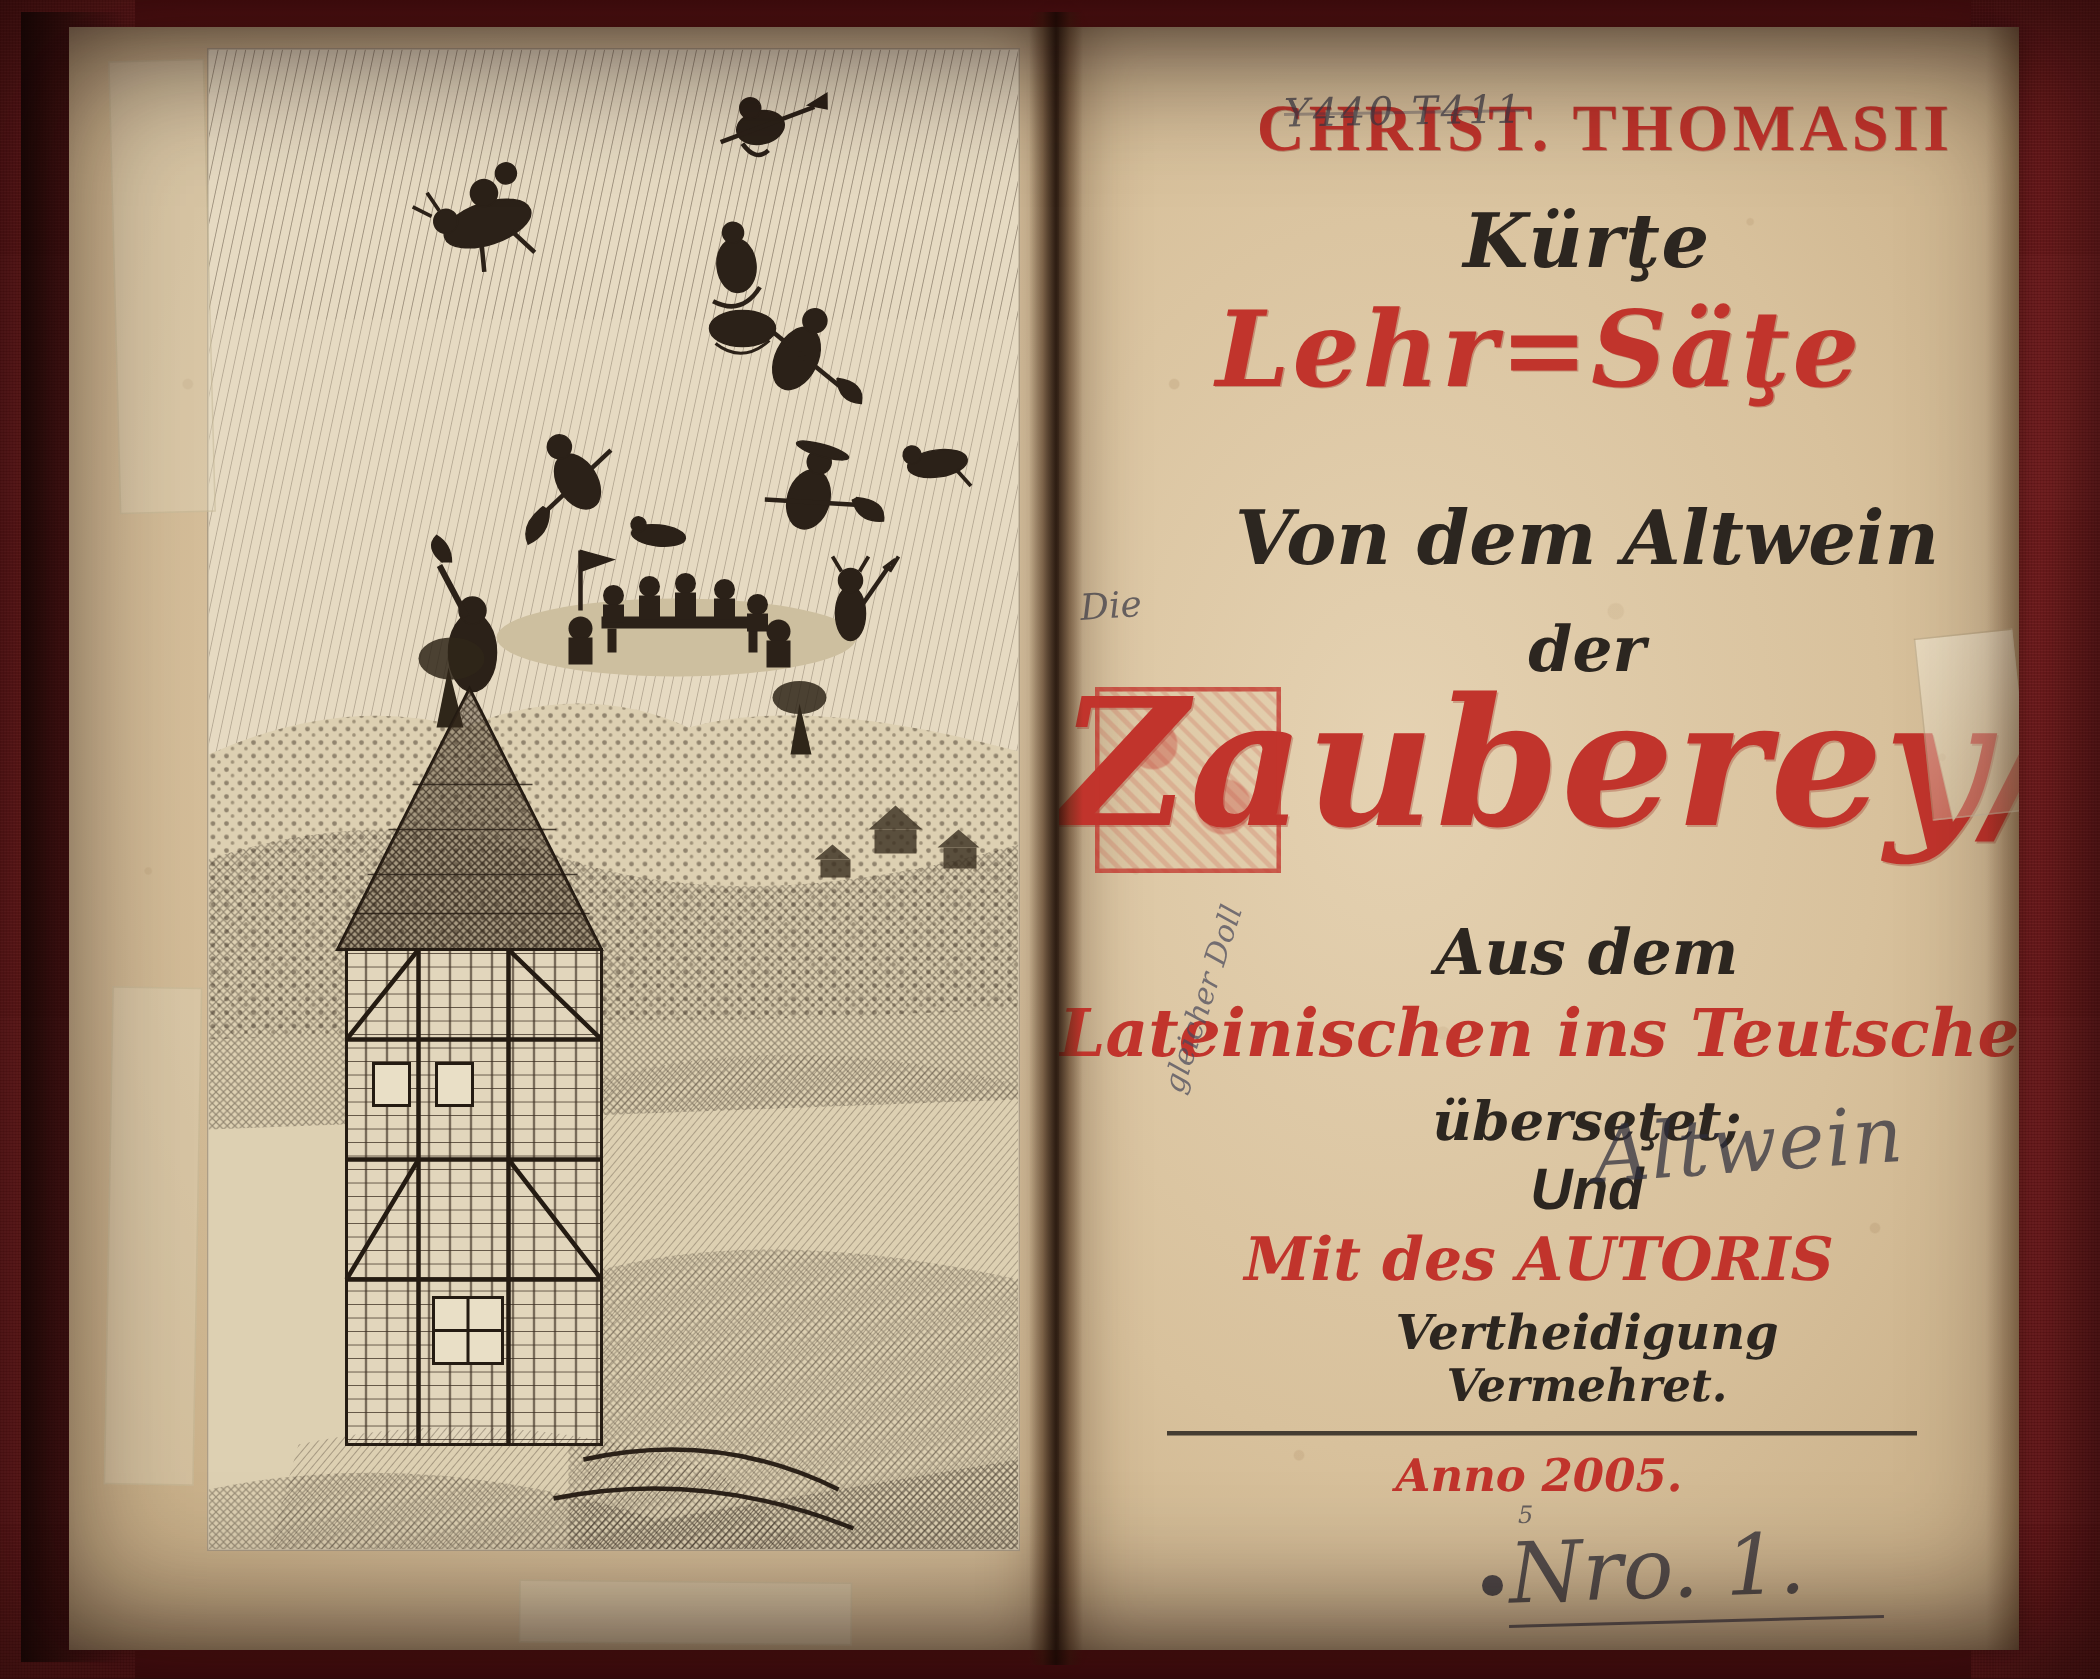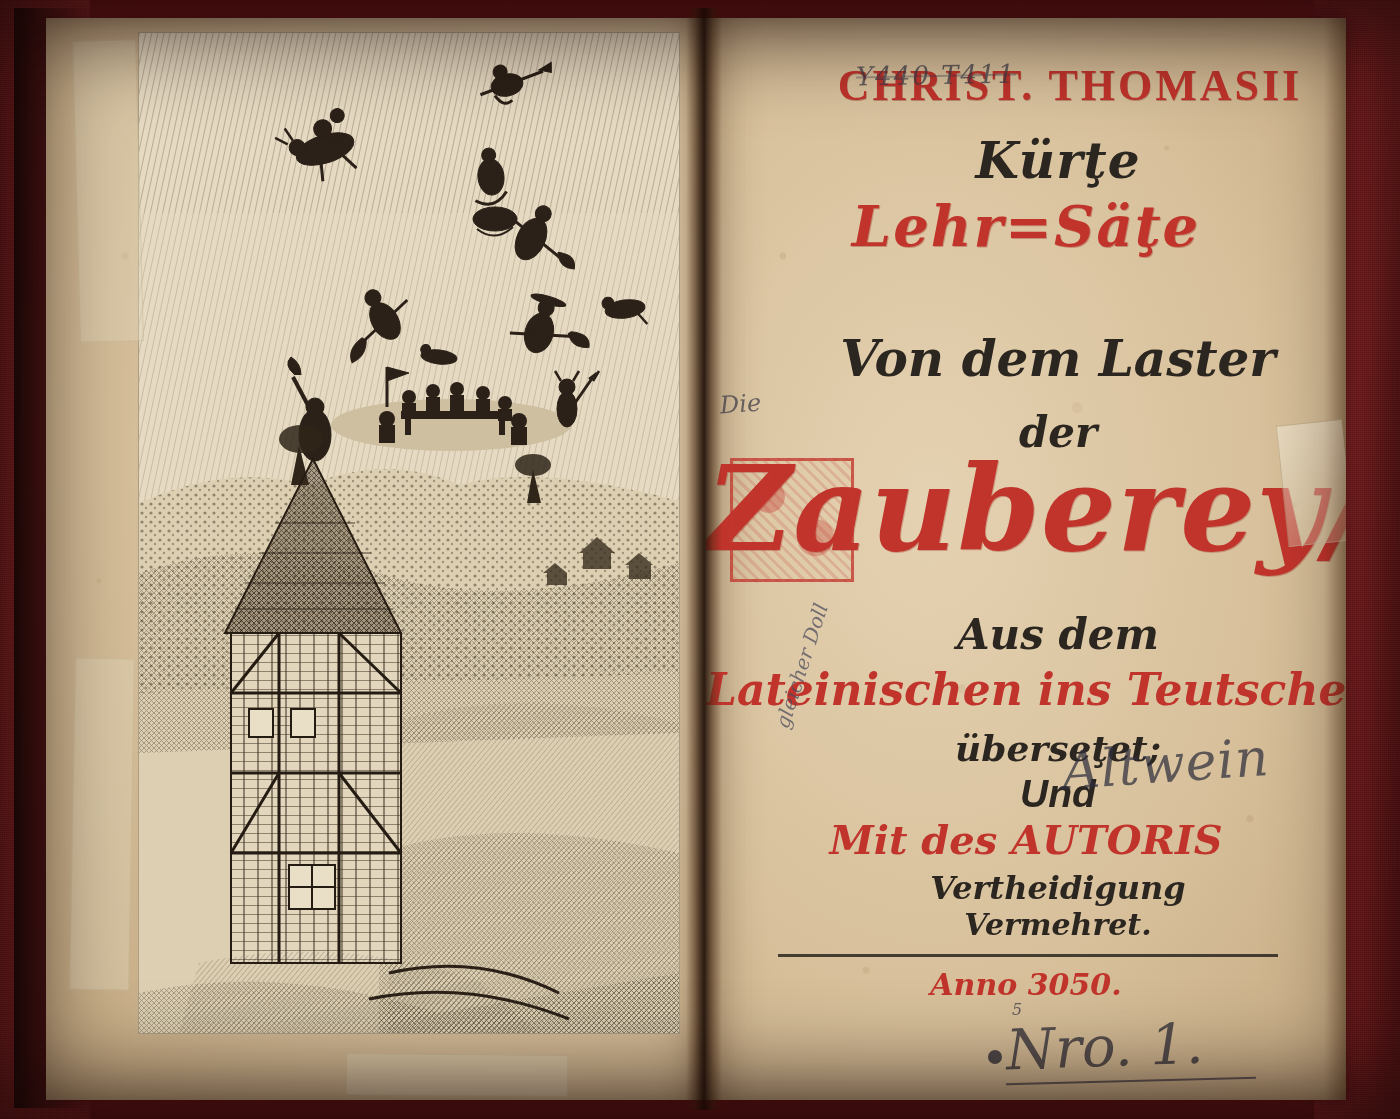--- a/index.html
+++ b/index.html
@@ -185,21 +185,21 @@
   .t-kurtze {
     top: 118px;
     font-size: 50px;
     font-family: "DejaVu Serif", serif;
     font-weight: 700;
     font-style: italic;
     letter-spacing: 1px;
   }
   .t-lehrsaetze {
     top: 180px;
-    font-size: 56px;
+    font-size: 70px;
     font-family: "DejaVu Serif", serif;
     font-weight: 700;
     font-style: italic;
     letter-spacing: 2px;
     text-shadow: 1px 1px 0 rgba(150,40,30,0.35);
   }
   .t-vondem {
     top: 316px;
     font-size: 50px;
     font-family: "DejaVu Serif", serif;
@@ -595,34 +595,34 @@
   <div class="page page-right">
     <div class="foxing"></div>
 
     <div class="title-page">
 
       <div class="dropcap-orn"></div>
 
       <div class="tline red   t-author">CHRIST. THOMASII</div>
       <div class="tline black t-kurtze">Kürţe</div>
       <div class="tline red   t-lehrsaetze">Lehr=Säţe</div>
-      <div class="tline black t-vondem">Von dem Laster</div>
+      <div class="tline black t-vondem">Von dem Altwein</div>
       <div class="tline black t-der">der</div>
       <div class="tline red   t-zauberey">Zauberey/</div>
       <div class="tline black t-ausdem">Aus dem</div>
       <div class="tline red   t-latein">Lateinischen ins Teutsche</div>
       <div class="tline black t-uebersetzt">überseţet;</div>
       <div class="tline black t-und">Und</div>
       <div class="tline red   t-autoris">Mit des AUTORIS</div>
       <div class="tline black t-vertheidigung">Vertheidigung</div>
       <div class="tline black t-vermehret">Vermehret.</div>
 
       <div class="rule"></div>
 
-      <div class="tline red   t-anno">Anno 3050.</div>
+      <div class="tline red   t-anno">Anno 2005.</div>
 
       <div class="hand hand-shelf">Y440 T411</div>
       <div class="hand hand-die">Die</div>
       <div class="hand hand-vertical">gleicher Doll</div>
       <div class="hand hand-altwein">Altwein</div>
       <div class="hand hand-small5">5</div>
       <div class="hand hand-nro">Nro. 1.</div>
       <div class="hand-nro-underline"></div>
       <div class="hand-dot"></div>
 

